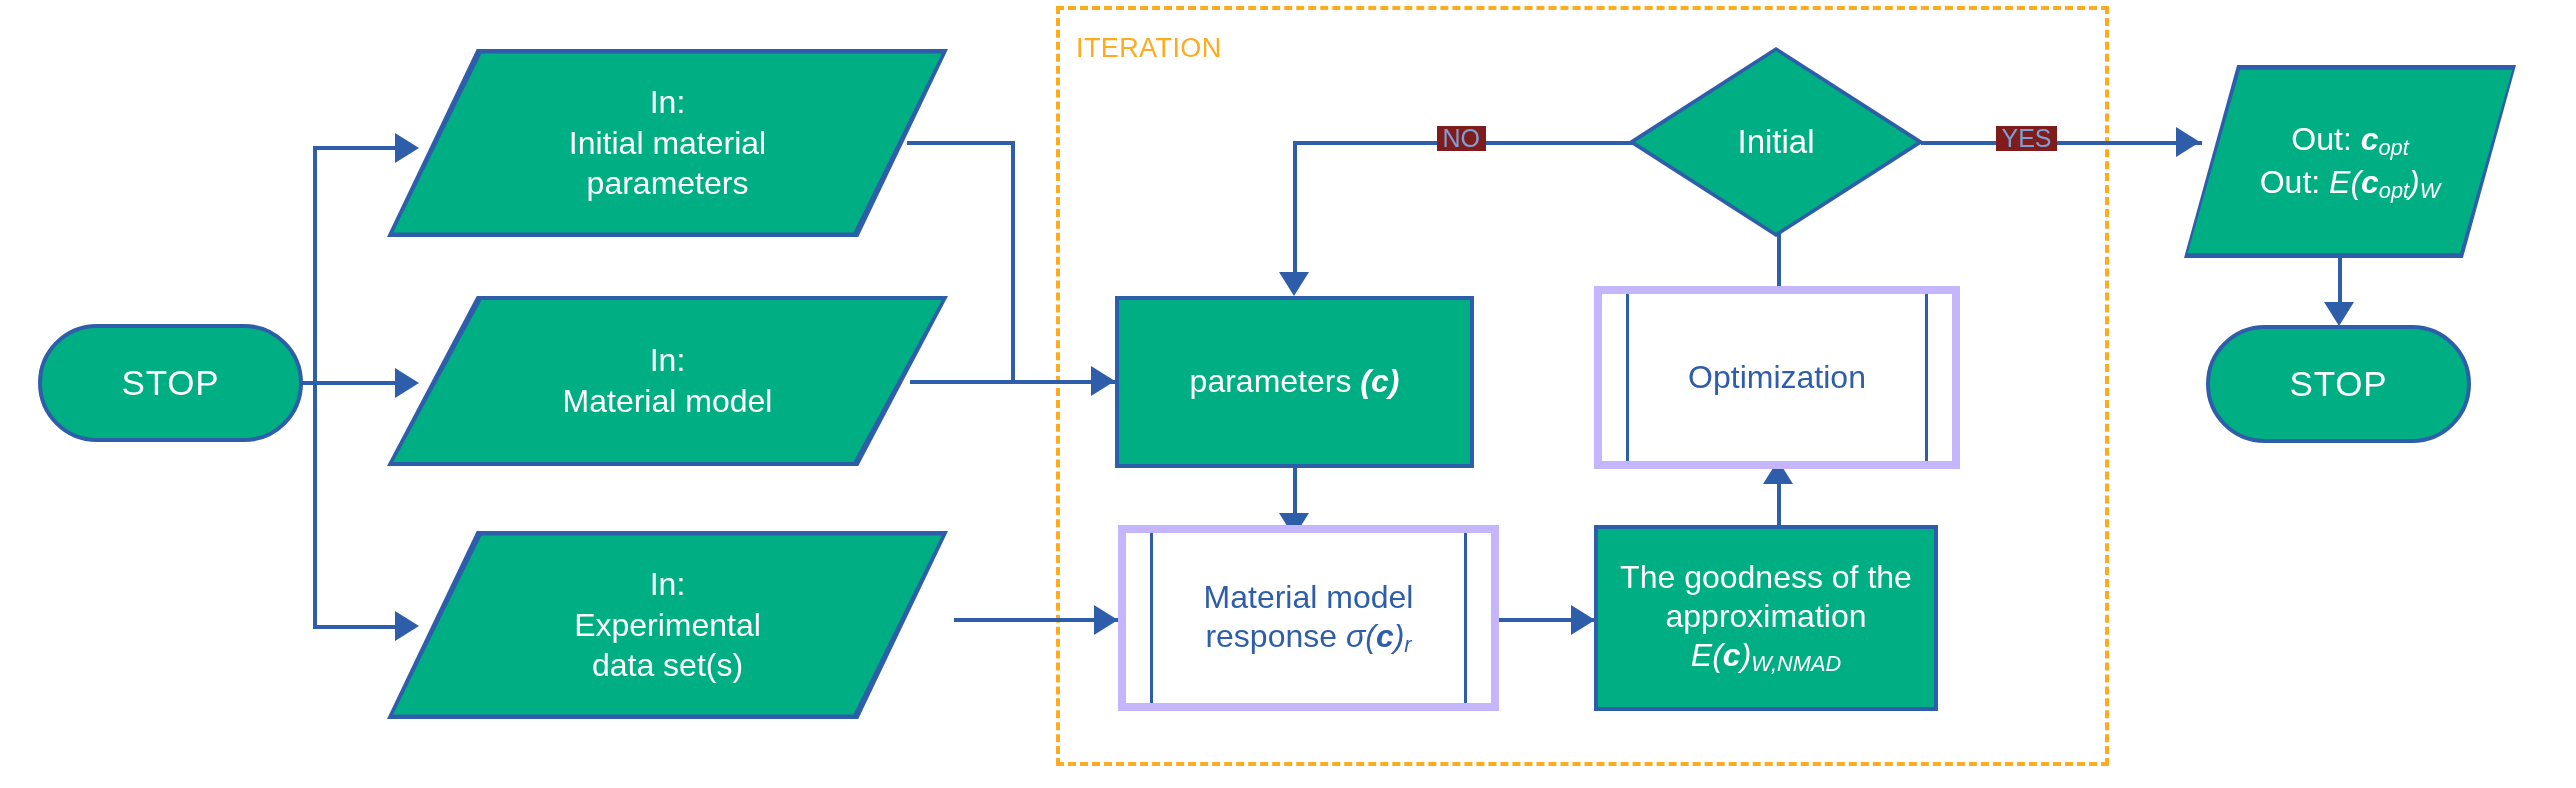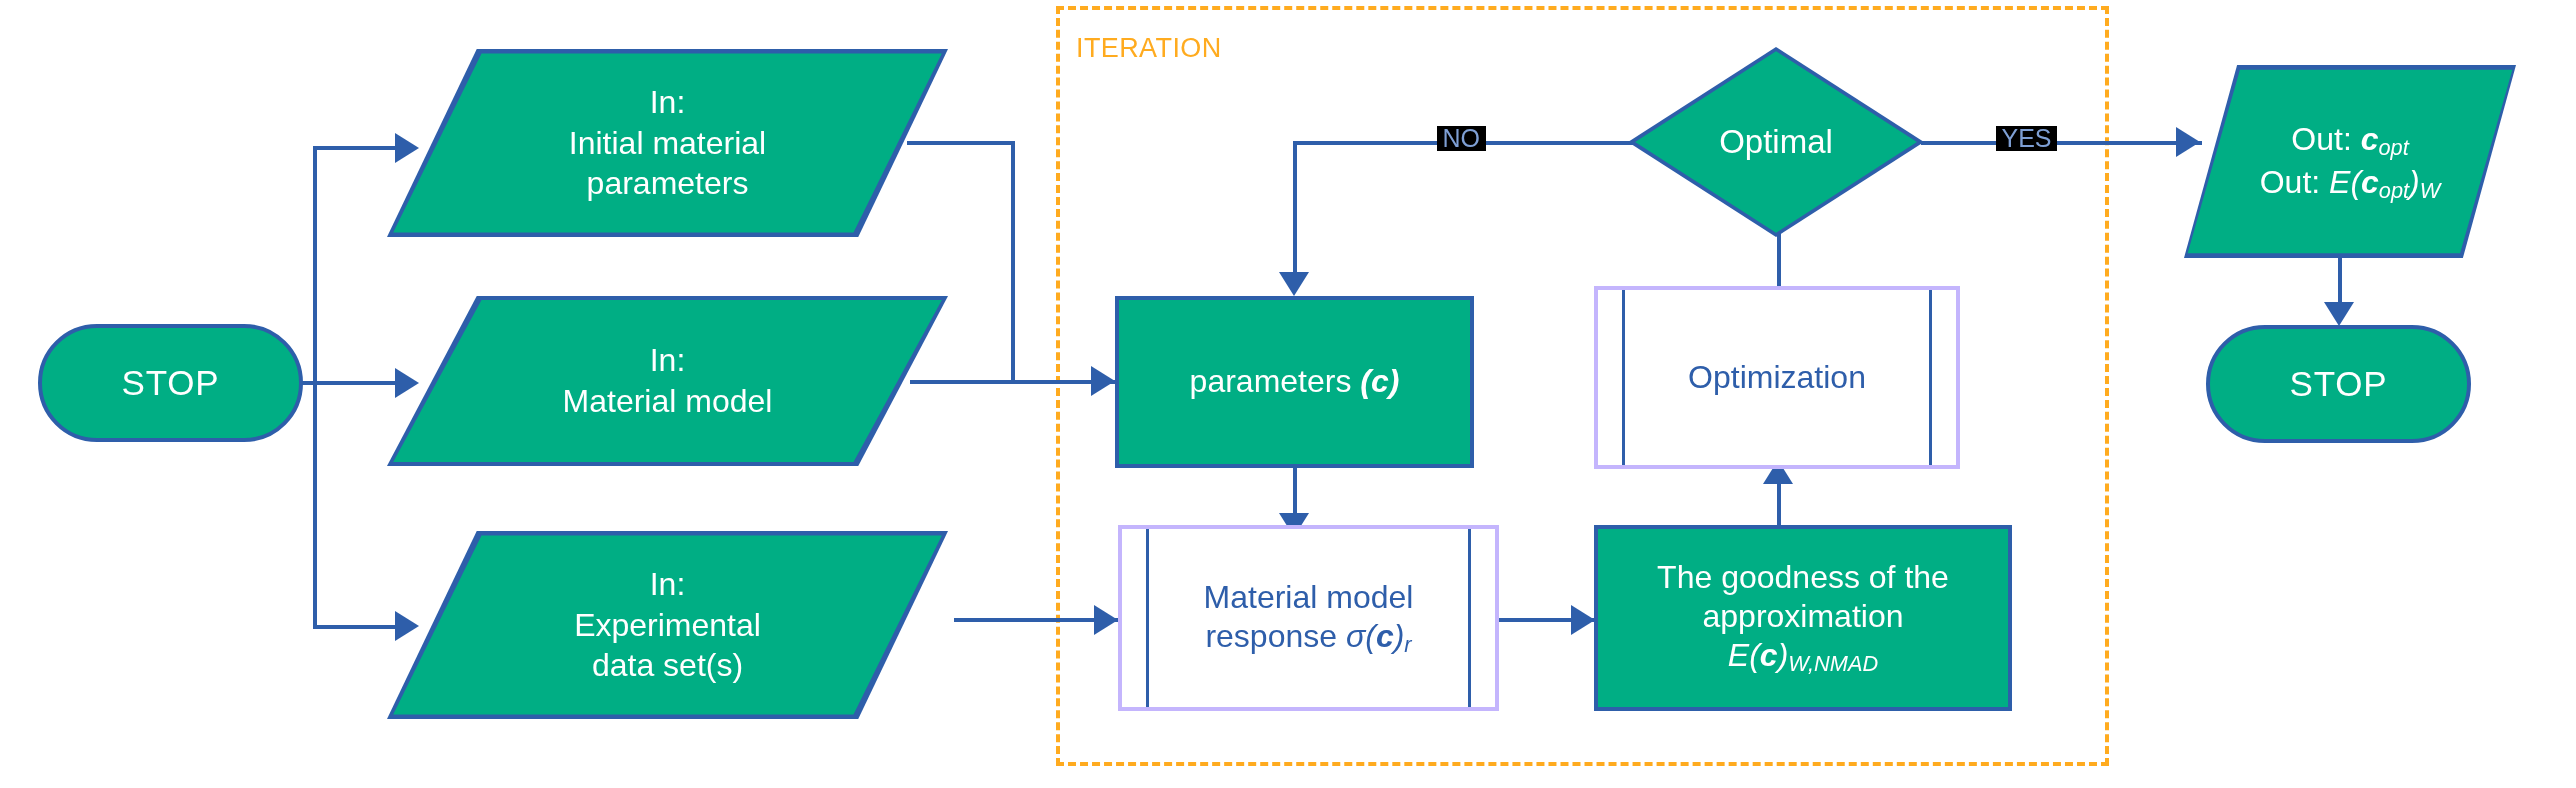--- a/index.html
+++ b/index.html
@@ -23,21 +23,21 @@
   .io-fill{position:absolute;inset:0;background:#00AE84;
             -webkit-clip-path:polygon(16.85% 2.4%,98.9% 2.4%,83.15% 97.6%,1.1% 97.6%);
             clip-path:polygon(16.85% 2.4%,98.9% 2.4%,83.15% 97.6%,1.1% 97.6%);}
   .io-label{position:absolute;inset:0;display:flex;align-items:center;justify-content:center;
             color:#ffffff;font-size:32px;text-align:center;line-height:1.28;}
 
   
   .process{background:#00AE84;border:4px solid #2E5EAA;color:#ffffff;font-size:32px;}
 
   
-  .predef{background:#ffffff;border:4px solid #c4b5fd;color:#2E5EAA;font-size:32px;}
+  .predef{background:#ffffff;border:8px solid #c4b5fd;color:#2E5EAA;font-size:32px;}
   .predef .bar{position:absolute;top:0;bottom:0;width:3.2px;background:#2E5EAA;}
   .predef .bar.l{left:24px;}
   .predef .bar.r{right:24px;}
 
   
   .diamond-wrap{position:absolute;}
   .diamond-bd{position:absolute;inset:0;background:#2E5EAA;
      -webkit-clip-path:polygon(50% 0,100% 50%,50% 100%,0 50%);
      clip-path:polygon(50% 0,100% 50%,50% 100%,0 50%);}
   .diamond-fill{position:absolute;inset:0;background:#00AE84;
@@ -51,21 +51,21 @@
   .group-title{position:absolute;color:#FFAB1F;font-size:27px;letter-spacing:0.4px;}
 
   
   .ln{position:absolute;background:#2E5EAA;}
   .lh{height:4px;}
   .lv{width:4px;}
   .ar{position:absolute;width:0;height:0;}
   .ar-r{border-top:15px solid transparent;border-bottom:15px solid transparent;border-left:24px solid #2E5EAA;}
   .ar-d{border-left:15px solid transparent;border-right:15px solid transparent;border-top:24px solid #2E5EAA;}
   .ar-u{border-left:15px solid transparent;border-right:15px solid transparent;border-bottom:24px solid #2E5EAA;}
-  .edge-label{position:absolute;color:#7E9FD4;font-size:25px;background:#000000;padding:0 5.5px;
+  .edge-label{position:absolute;color:#7E9FD4;font-size:25px;background:#7f1d1d;padding:0 5.5px;
               line-height:1;white-space:nowrap;text-align:right;}
 
   i.v{font-style:italic;font-weight:bold;}
   i.it{font-style:italic;}
   .sub{font-size:0.68em;font-style:italic;vertical-align:-0.22em;}
 </style>
 </head>
 <body>
 
 <div id="stage">
@@ -170,42 +170,42 @@
     <div class="bar l"></div>
     <div class="bar r"></div>
     <div class="txt">
       <div>Material model</div>
       <div>
         <span>response </span><i class="it">σ(</i><i class="v">c</i><i class="it">)</i><span class="sub">r</span>
       </div>
     </div>
   </div>
 
-  <div class="node process" style="left:1594px;top:525px;width:418px;height:186px;">
+  <div class="node process" style="left:1594px;top:525px;width:344px;height:186px;">
     <div class="txt">
       <div>The goodness of the</div>
       <div>approximation</div>
       <div>
         <i class="it">E(</i><i class="v">c</i><i class="it">)</i><span class="sub">W,NMAD</span>
       </div>
     </div>
   </div>
 
   <div class="node predef" style="left:1594px;top:286px;width:366px;height:183px;">
     <div class="bar l"></div>
     <div class="bar r"></div>
     <div class="txt">
       <div>Optimization</div>
     </div>
   </div>
 
   <div class="diamond-wrap" style="left:1628px;top:47px;width:296px;height:190px;">
     <div class="diamond-bd"></div>
     <div class="diamond-fill"></div>
-    <div class="diamond-label">Optimal</div>
+    <div class="diamond-label">Initial</div>
   </div>
 
   <div class="io-wrap" style="left:2184px;top:65px;width:332px;height:193px;">
     <div class="io-bd"></div>
     <div class="io-fill"></div>
     <div class="io-label">
       <div>
         <div>
           <span>Out: </span><i class="v">c</i><span class="sub">opt</span>
         </div>

